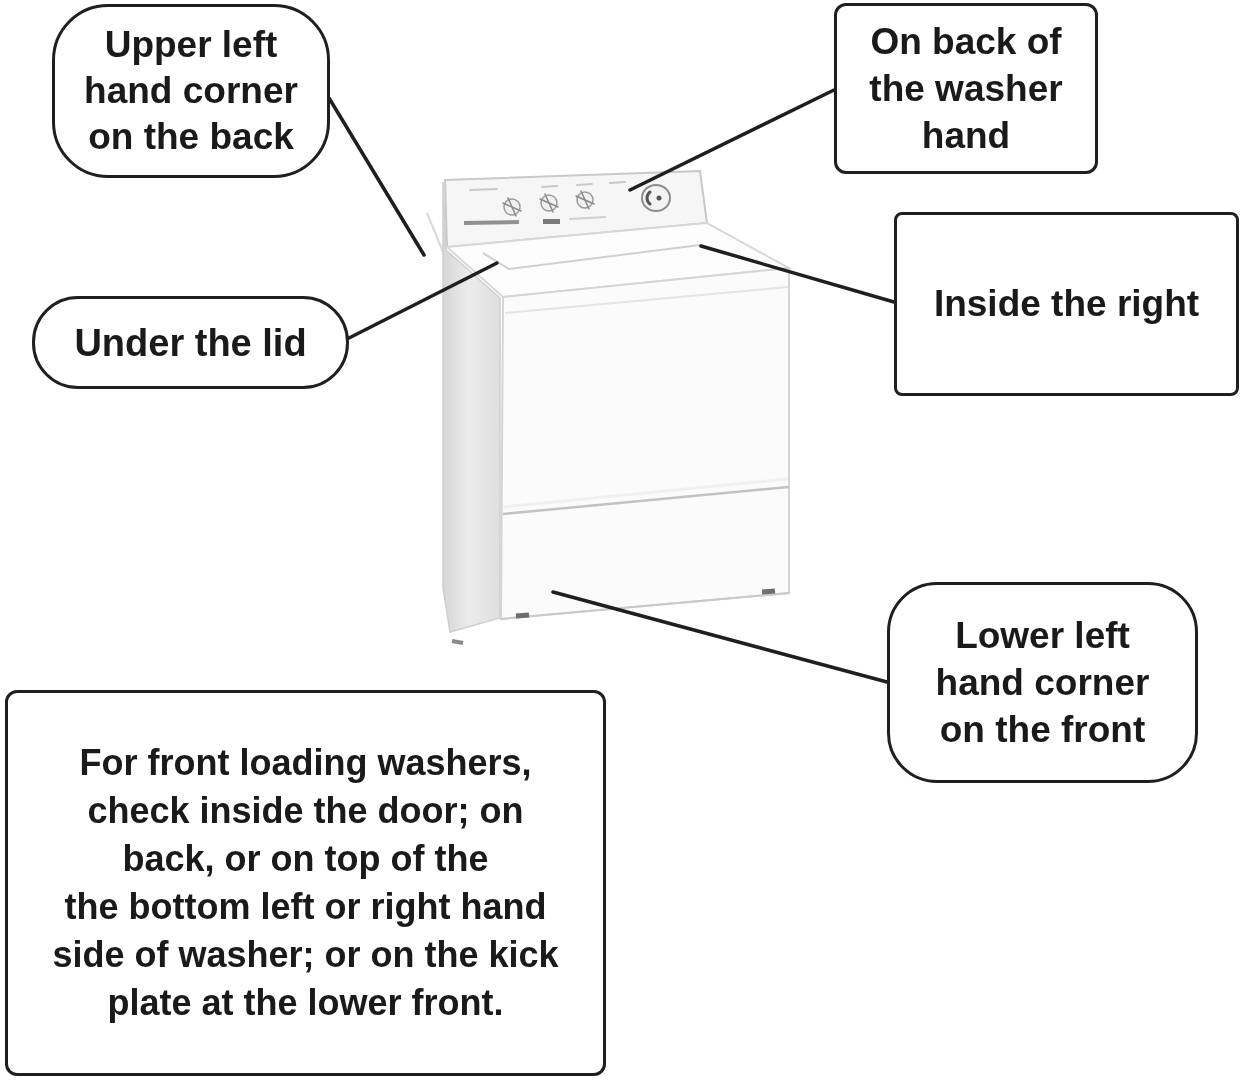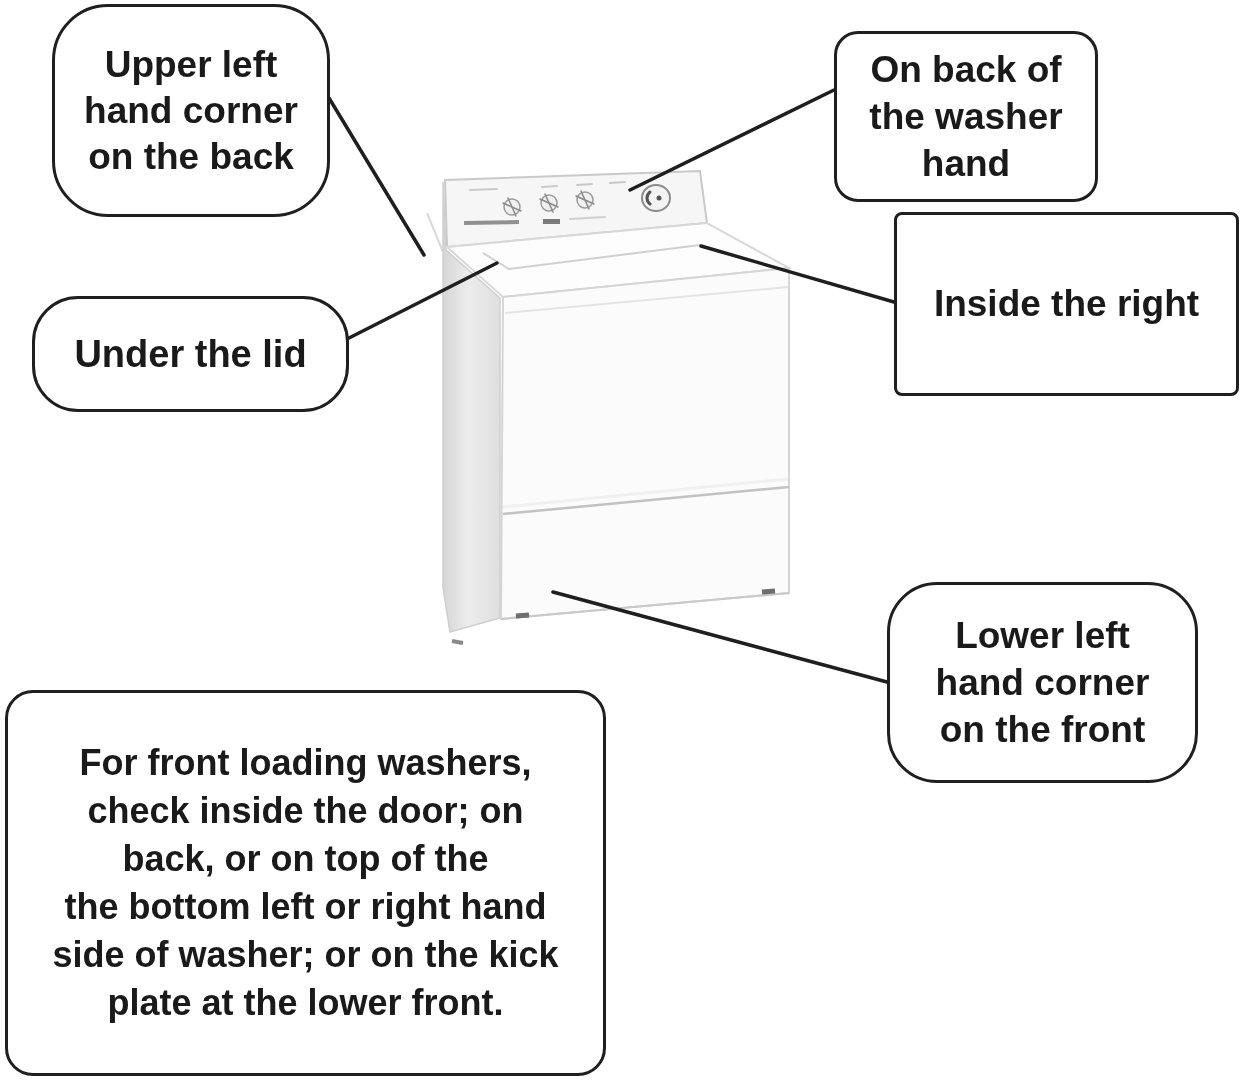--- a/index.html
+++ b/index.html
@@ -23,26 +23,26 @@
     border: 3px solid #1f1f1f;
     color: #1a1a1a;
     font-weight: bold;
     display: flex;
     flex-direction: column;
     align-items: center;
     justify-content: center;
     text-align: center;
   }
   .callout span { display: block; white-space: nowrap; }
-  #callout-upper-left-back   { left: 52px;  top: 4px;   width: 278px; height: 213px; border-radius: 56px; font-size: 37px; line-height: 46px; }
-  #callout-back-of-panel     { left: 834px; top: 3px;   width: 264px; height: 171px; border-radius: 24px; font-size: 37px; line-height: 47px; margin-top: 28px; }
-  #callout-under-the-lid     { left: 32px;  top: 296px; width: 317px; height: 116px;  border-radius: 46px; font-size: 38px; line-height: 46px; }
+  #callout-upper-left-back   { left: 52px;  top: 4px;   width: 278px; height: 174px; border-radius: 56px; font-size: 37px; line-height: 46px; }
+  #callout-back-of-panel     { left: 834px; top: 3px;   width: 264px; height: 171px; border-radius: 12px; font-size: 37px; line-height: 47px; }
+  #callout-under-the-lid     { left: 32px;  top: 296px; width: 317px; height: 93px;  border-radius: 46px; font-size: 38px; line-height: 46px; }
   #callout-inside-right-back { left: 894px; top: 212px; width: 345px; height: 184px; border-radius: 8px; font-size: 37px; line-height: 48px; }
   #callout-lower-left-front  { left: 887px; top: 582px; width: 311px; height: 201px; border-radius: 50px; font-size: 37px; line-height: 47px; text-align: center; }
-  #callout-front-loading     { left: 5px;   top: 690px; width: 601px; height: 386px; border-radius: 28px; font-size: 36px; line-height: 48px; }
+  #callout-front-loading     { left: 5px;   top: 690px; width: 601px; height: 386px; border-radius: 12px; font-size: 36px; line-height: 48px; }
 </style>
 </head>
 <body>
 
 <div id="stage">
 
   <svg id="washer-svg" viewBox="0 0 1245 1083" aria-hidden="true">
     <defs>
       <linearGradient id="sideGrad" x1="0" y1="0" x2="1" y2="0">
         <stop offset="0" stop-color="#d6d6d6"></stop>

